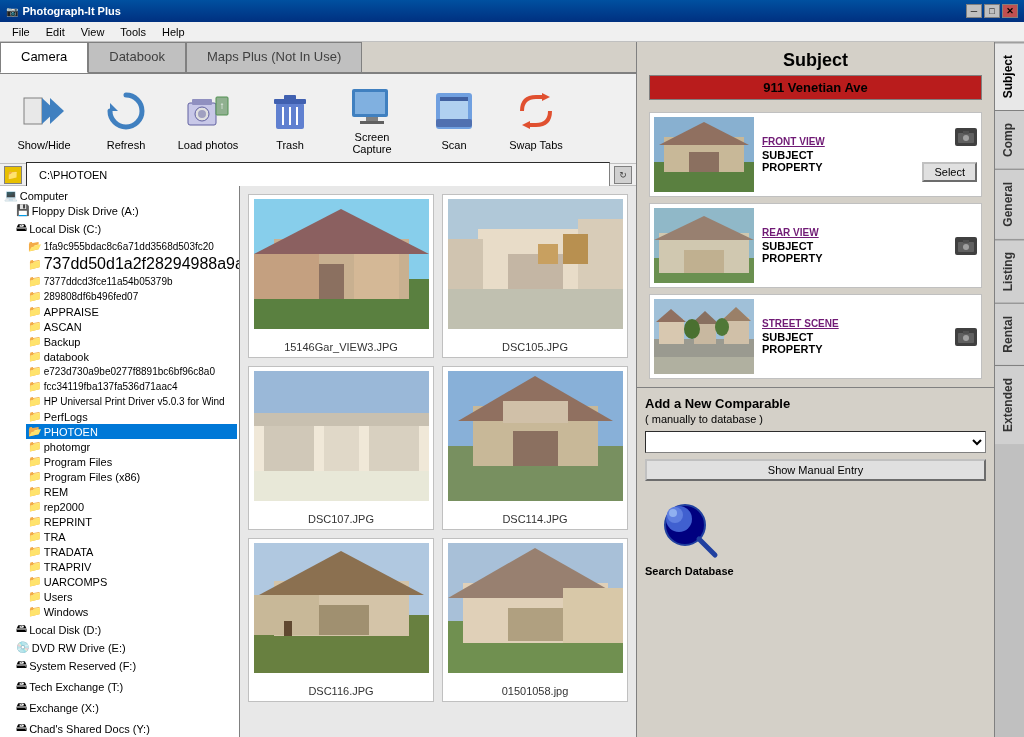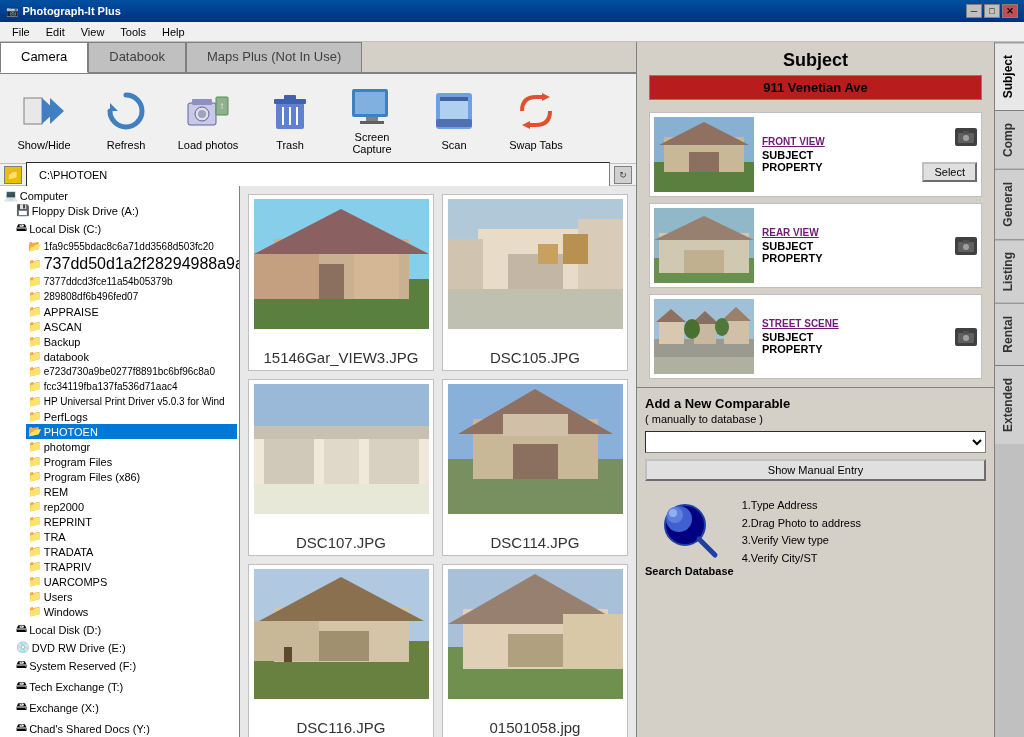--- a/index.html
+++ b/index.html
@@ -45,21 +45,21 @@
     .file-tree { width: 240px; border-right: 1px solid #808080; overflow-y: auto; background: white; font-size: 11px; padding: 2px; }
     .tree-item { padding: 1px 2px; cursor: pointer; white-space: nowrap; display: flex; align-items: center; gap: 2px; }
     .tree-item.selected { background: #0078d7; color: white; }
     .tree-indent-1 { margin-left: 12px; }
     .tree-indent-2 { margin-left: 24px; }
 
     
     .photo-grid { flex: 1; overflow-y: auto; background: #e8e8e8; padding: 8px; display: grid; grid-template-columns: repeat(2, 1fr); gap: 8px; align-content: start; }
     .photo-cell { background: white; border: 1px solid #c0c0c0; padding: 4px; display: flex; flex-direction: column; align-items: center; }
     .photo-thumb { width: 175px; height: 130px; background: #d0d0d0; overflow: hidden; display: flex; align-items: center; justify-content: center; }
-    .photo-label { font-size: 15px; margin-top: 20px; color: #333; }
+    .photo-label { font-size: 11px; margin-top: 12px; color: #333; }
 
     
     .right-tabs { display: flex; flex-direction: column; width: 30px; background: #c0c0c0; border-left: 1px solid #808080; }
     .right-tab { writing-mode: vertical-rl; text-orientation: mixed; transform: rotate(180deg); padding: 12px 6px; font-size: 12px; font-weight: bold; cursor: pointer; border-bottom: 1px solid #808080; background: #d0d0d0; color: #333; }
     .right-tab.active { background: #e8e8e8; color: #000; }
     .subject-title { font-size: 18px; font-weight: bold; text-align: center; margin-bottom: 4px; }
     .address-field { border: 1px solid #808080; background: #b91c1c; padding: 4px 8px; font-size: 13px; text-align: center; font-weight: bold; }
 
     
     .property-row { display: flex; align-items: center; gap: 8px; background: white; border: 1px solid #c0c0c0; padding: 4px; }
@@ -571,26 +571,20 @@
             <svg width="64" height="64" viewBox="0 0 64 64">
               <circle cx="28" cy="28" r="20" fill="#000080" stroke="#2040a0" stroke-width="2"></circle>
               <circle cx="22" cy="22" r="13" fill="#4060d0"></circle>
               <circle cx="18" cy="18" r="8" fill="#6080e0"></circle>
               <circle cx="16" cy="16" r="4" fill="#90b0f0"></circle>
               <line x1="42" y1="42" x2="58" y2="58" stroke="#2040a0" stroke-width="5" stroke-linecap="round"></line>
             </svg>
           </div>
           <span class="search-text">Search Database</span>
         </div>
-        <div class="search-instructions">
-          <div>1.Type Address</div>
-          <div>2.Drag Photo to address</div>
-          <div>3.Verify View type</div>
-          <div>4.Verify City/ST</div>
-        </div>
       </div>
     </div>
 
     <div class="right-tabs">
       <div class="right-tab active">Subject</div>
       <div class="right-tab">Comp</div>
       <div class="right-tab">General</div>
       <div class="right-tab">Listing</div>
       <div class="right-tab">Rental</div>
       <div class="right-tab">Extended</div>

